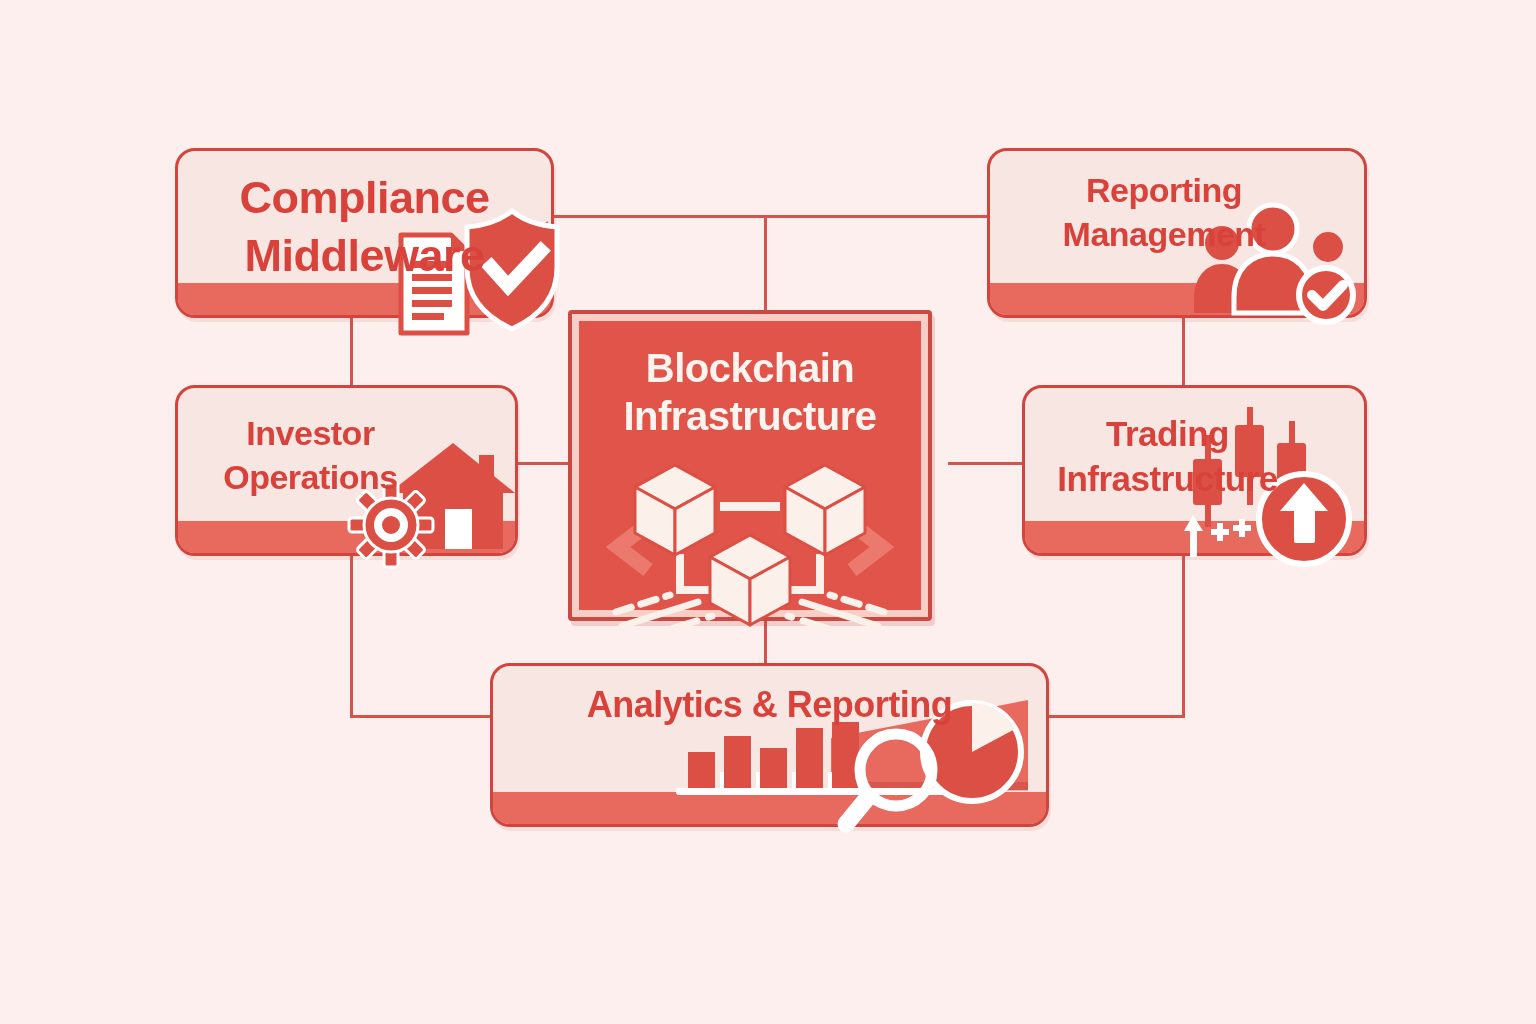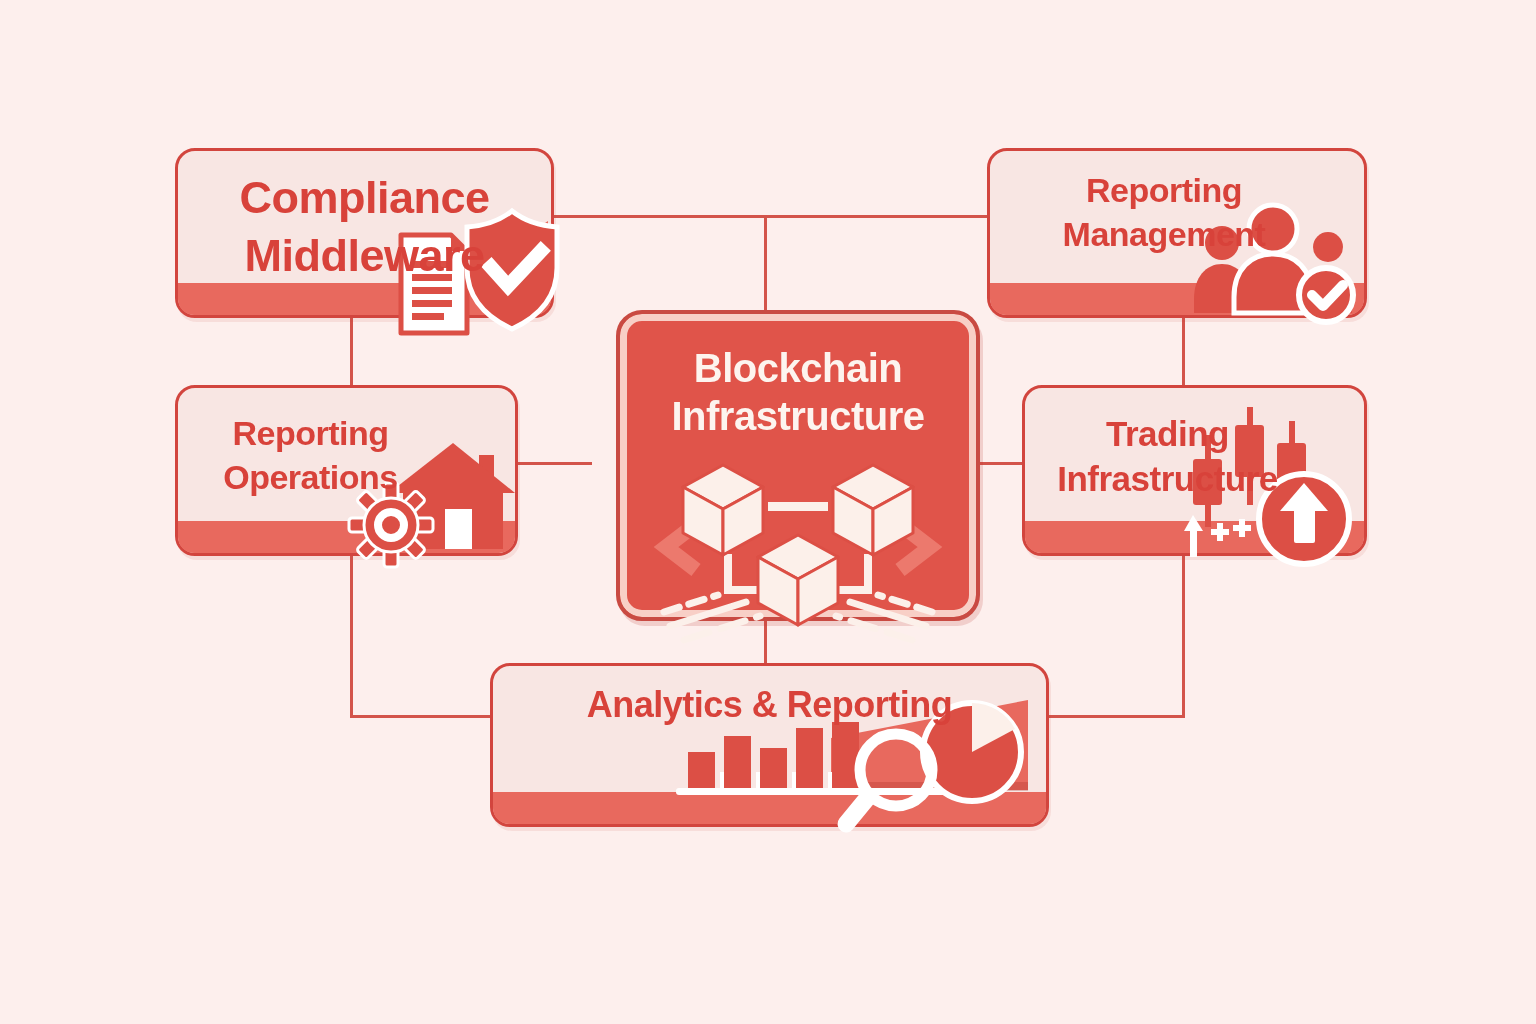--- a/index.html
+++ b/index.html
@@ -23,22 +23,22 @@
   .n-compliance{left:175px;top:148px;width:373px;height:164px;}
   .n-compliance .label{font-size:45px;padding-top:18px;}
   .n-investor{left:987px;top:148px;width:374px;height:164px;}
   .n-investor .label{font-size:34px;padding-top:18px;padding-right:26px;}
   .n-property{left:175px;top:385px;width:337px;height:165px;}
   .n-property .label{font-size:34px;padding:24px 86px 0 14px;}
   .n-trading{left:1022px;top:385px;width:339px;height:165px;}
   .n-trading .label{font-size:35px;padding:24px 64px 0 10px;}
   .n-analytics{left:490px;top:663px;width:553px;height:158px;}
   .n-analytics .label{font-size:36px;padding-top:16px;}
-  .n-center{left:616px;top:310px;width:356px;height:303px;background:var(--center-fill);
-            border:4px solid var(--center-border);border-radius:26px;
+  .n-center{left:568px;top:310px;width:356px;height:303px;background:var(--center-fill);
+            border:4px solid var(--center-border);border-radius:4px;
             box-shadow:inset 0 0 0 7px var(--center-ring),3px 5px 0 rgba(190,58,48,0.18);}
   .n-center .label{color:var(--center-text);font-size:40px;padding-top:30px;line-height:1.2;}
   .icon-wrap{position:absolute;z-index:2;line-height:0;}
   .wedge{position:absolute;right:3px;bottom:30px;width:96px;height:64px;background:var(--stripe);
          clip-path:polygon(100% 0,100% 100%,0 100%);z-index:1;}
   svg{overflow:visible;}
   .red{fill:var(--icon-red);} .cream{fill:var(--cream);} .wht{fill:var(--white);}
 </style>
 </head>
 <body>
@@ -96,21 +96,21 @@
         <g>
           <circle cx="142" cy="96" r="27" class="red" stroke="var(--white)" stroke-width="6"></circle>
           <path d="M128 96 l11 11 l20 -21" fill="none" stroke="var(--white)" stroke-width="10" stroke-linecap="round" stroke-linejoin="round"></path>
         </g>
       </svg>
     </div>
   </div>
 
   <div class="node n-property">
     <div class="stripe"></div>
-    <div class="label">Reporting Operations</div>
+    <div class="label">Investor Operations</div>
     <div class="icon-wrap" style="right:-2px;bottom:-8px;">
       <svg width="168" height="132" viewBox="0 0 168 132">
         <g>
           <rect x="130" y="26" width="15" height="26" class="red"></rect>
           <rect x="54" y="60" width="100" height="60" class="red"></rect>
           <polygon points="40,64 104,14 166,64" class="red"></polygon>
           <rect x="96" y="80" width="27" height="40" class="wht"></rect>
         </g>
         <g>
           <g>

